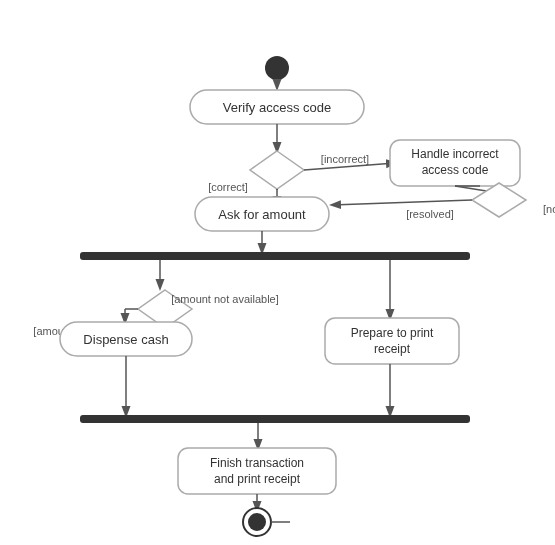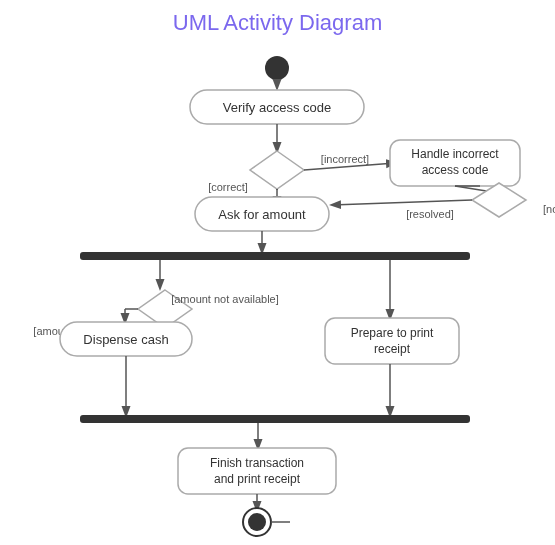--- a/index.html
+++ b/index.html
@@ -27,21 +27,20 @@
       position: absolute;
       top: 0; left: 0;
       width: 555px;
       height: 545px;
     }
   </style>
 </head>
 <body>
 
 <div id="diagram-container">
-  <h1 class="title">UML Activity Diagram</h1>
   <svg>
     <defs>
       <marker id="arrow" markerWidth="8" markerHeight="8" refX="6" refY="3" orient="auto">
         <path d="M0,0 L0,6 L8,3 z" fill="#555"></path>
       </marker>
       <marker id="arrow-white" markerWidth="8" markerHeight="8" refX="6" refY="3" orient="auto">
         <path d="M0,0 L0,6 L8,3 z" fill="#555"></path>
       </marker>
     </defs>
 

